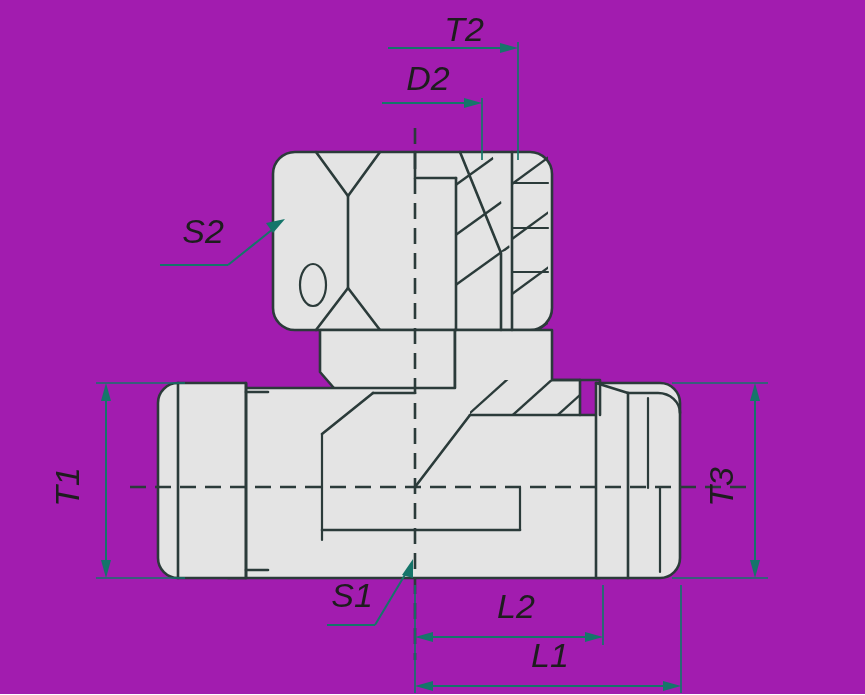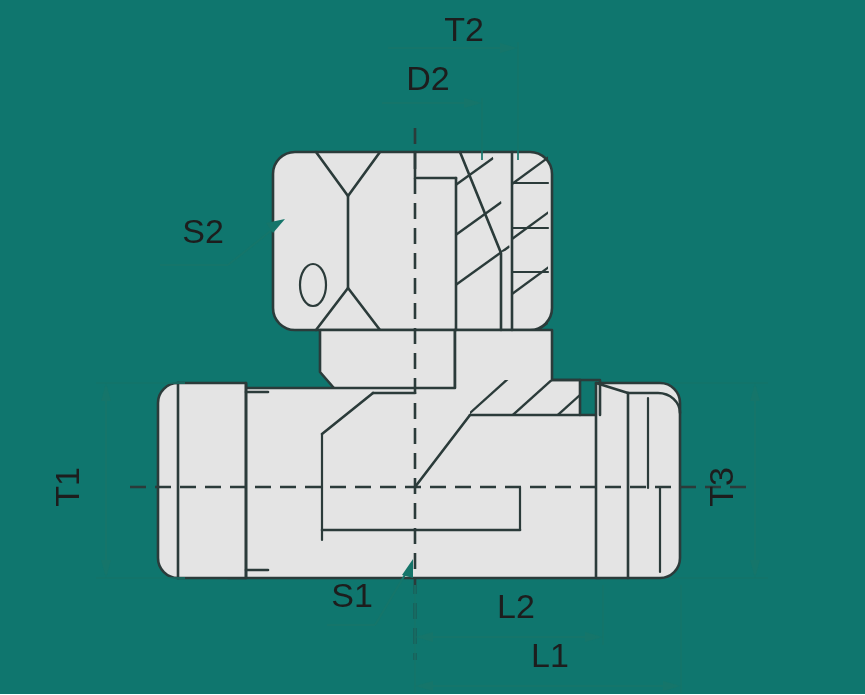--- a/index.html
+++ b/index.html
@@ -11,21 +11,22 @@
   body {
     width: 865px;
     height: 695px;
     font-family: "Liberation Sans", sans-serif;
     overflow: hidden;
   }
   #drawing-root {
     position: relative;
     width: 865px;
     height: 694px;
-    background: #0f766e;
+    background: #a21caf;
+    font-style: italic;
   }
   svg#technical-drawing {
     display: block;
     width: 865px;
     height: 695px;
   }
   .dim-text {
     font-family: "Liberation Sans", sans-serif;
     font-size: 34px;
     fill: #1d1d1d;

